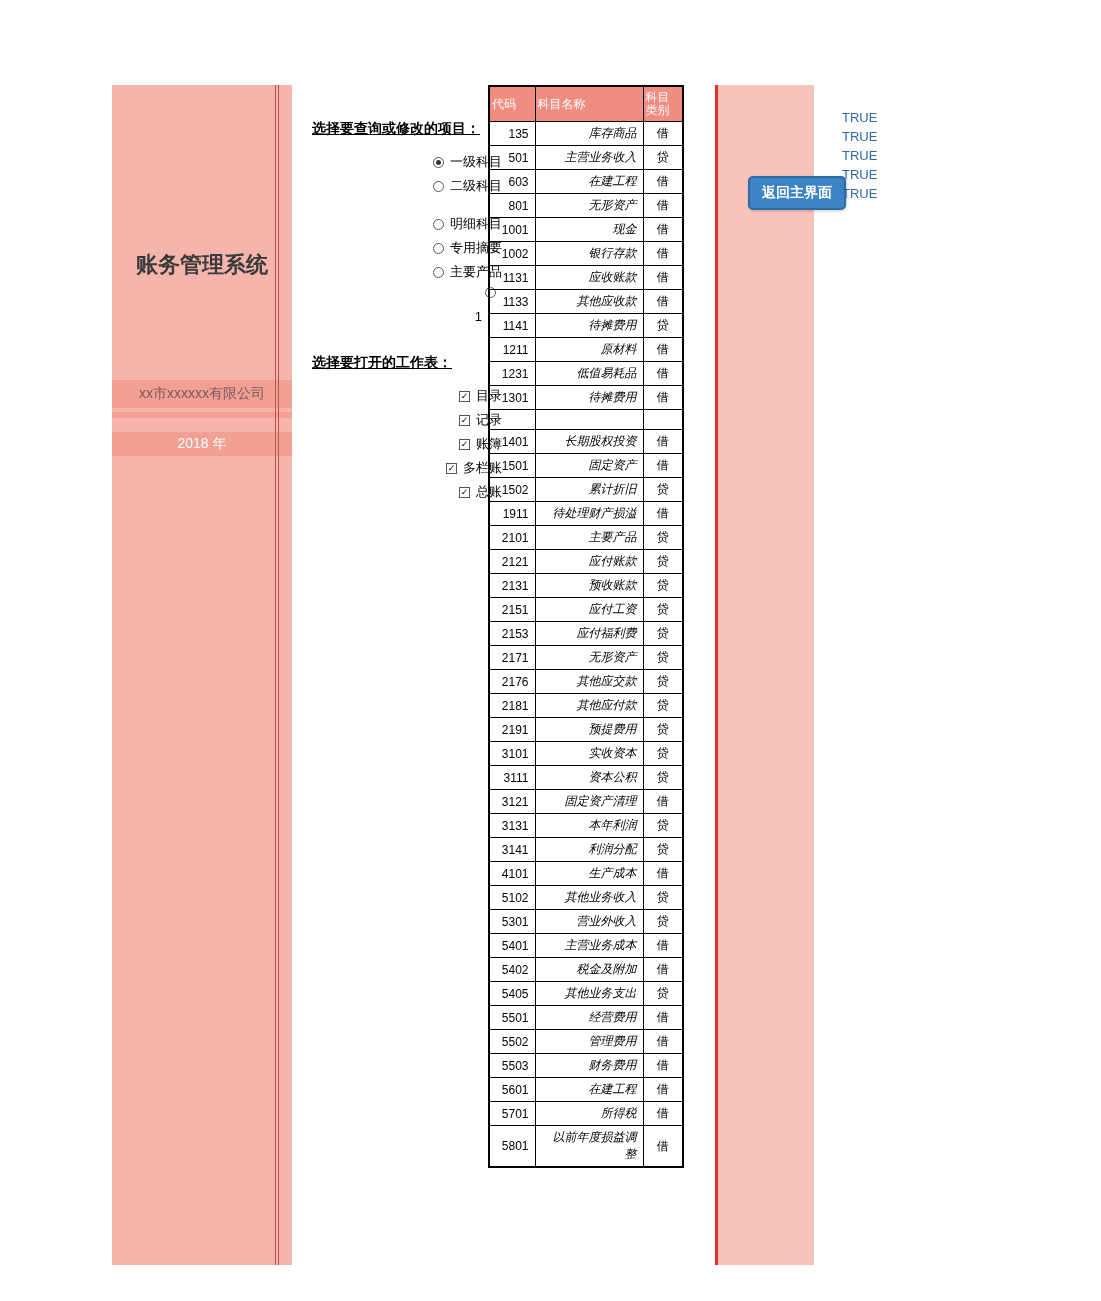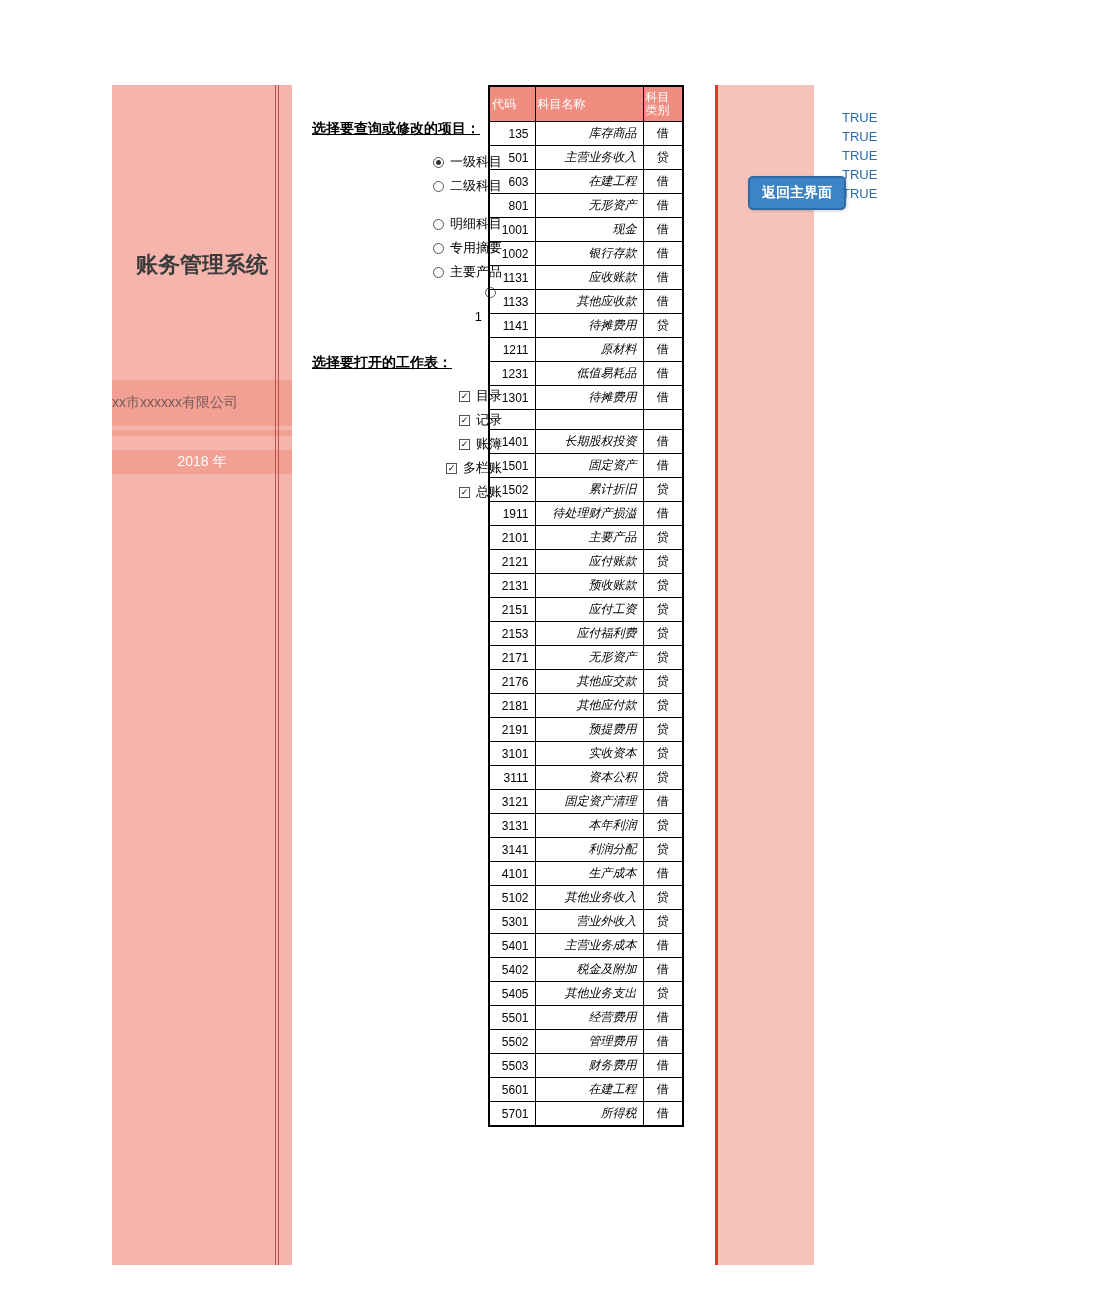--- a/index.html
+++ b/index.html
@@ -24,21 +24,22 @@
       margin-top: 165px;
       text-align: center;
       font-size: 22px;
       font-weight: bold;
       color: #3a3a3a;
     }
     .left-company {
       margin-top: 100px;
       width: 100%;
       background: #f29f94;
-      padding: 14px 0;
+      text-align: center;
+      padding: 5px 0;
       color: #7a5a5a;
       font-size: 14px;
     }
     .left-divider1 {
       margin-top: 4px;
       width: 100%;
       height: 6px;
       background: #f29f94;
     }
     .left-year {
@@ -468,20 +469,25 @@
         <tr>
           <td class="col-code">5601</td>
           <td class="col-name">在建工程</td>
           <td class="col-type">借</td>
         </tr>
         <tr>
           <td class="col-code">5701</td>
           <td class="col-name">所得税</td>
           <td class="col-type">借</td>
         </tr>
+        <tr>
+          <td class="col-code">5801</td>
+          <td class="col-name">以前年度损益调整</td>
+          <td class="col-type">借</td>
+        </tr>
       </tbody>
   </table>
 </div>
 
 <div class="red-bar"></div>
 <div class="right-pink"></div>
 
 <button class="return-btn">返回主界面</button>
 
 <div class="true-list" id="true-list">

